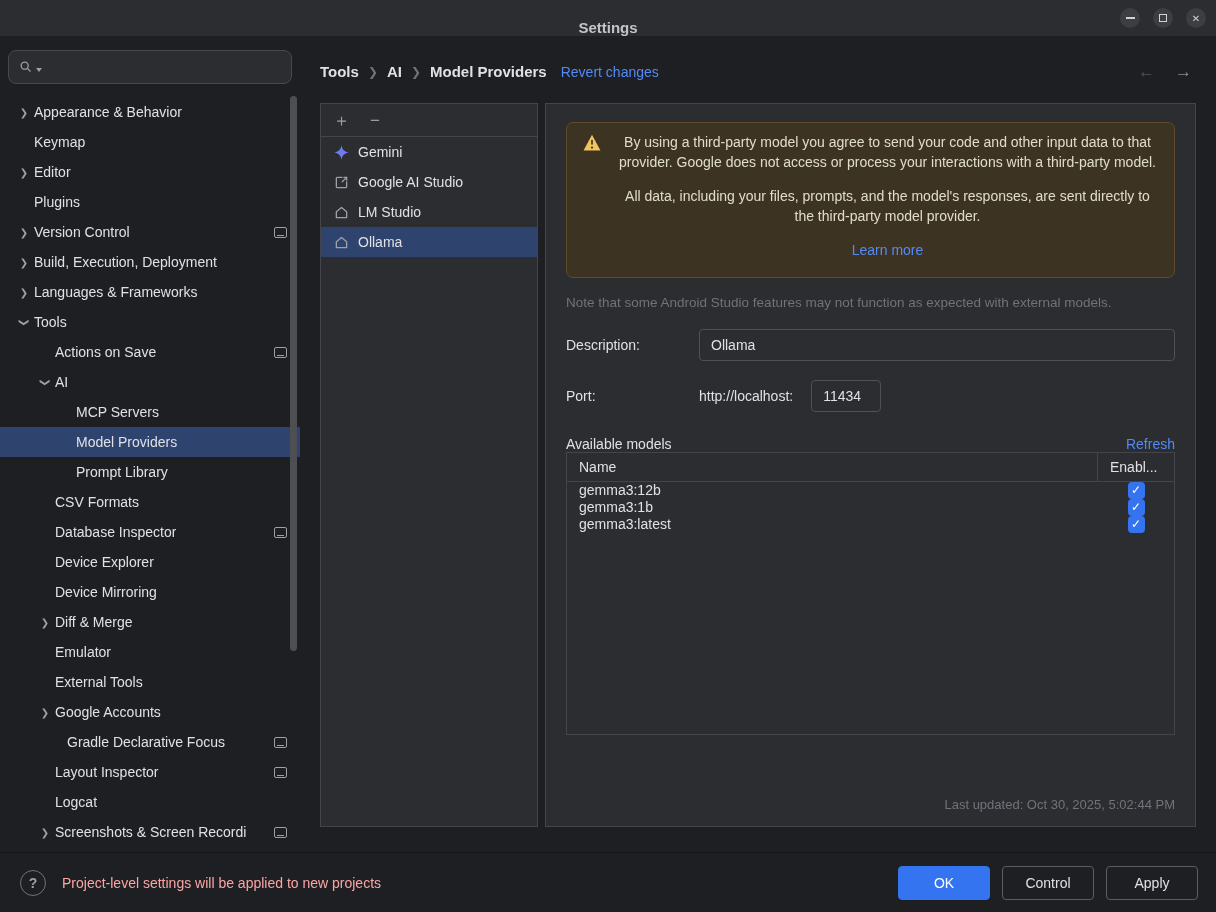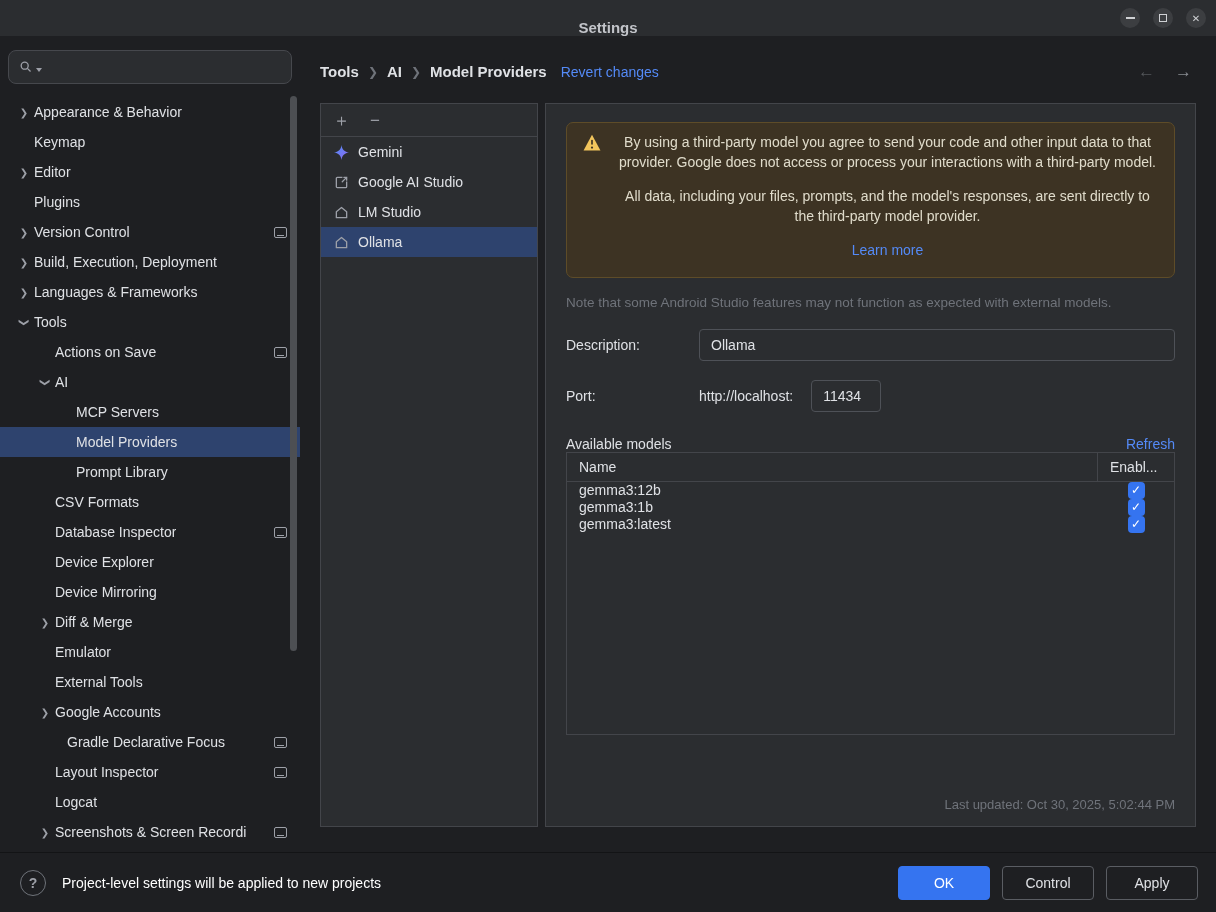--- a/index.html
+++ b/index.html
@@ -71,21 +71,21 @@
   .col-name { flex:1; padding-left:12px; border-right:1px solid #43454a; display:flex; align-items:center; }
   .col-enabled { width:76px; padding-left:12px; display:flex; align-items:center; }
   .mt-row { flex:0 0 34px; display:flex; align-items:center; }
   .cell-name { flex:1; padding-left:12px; }
   .cell-enabled { width:76px; display:flex; justify-content:center; }
   .checkbox { width:17px; height:17px; border-radius:4px; background:#3574f0; color:#fff; font-size:12px; display:flex; align-items:center; justify-content:center; cursor:default; }
   .last-updated { margin-top:auto; text-align:right; color:#6f737a; font-size:13px; }
   
   .footer { flex:0 0 60px; display:flex; align-items:center; gap:16px; padding:0 18px 0 20px; background:#1e1f22; border-top:1px solid rgba(0,0,0,0.35); }
   .help { width:26px; height:26px; border-radius:50%; border:1.5px solid #6f737a; color:#9da0a8; font-weight:700; display:flex; align-items:center; justify-content:center; cursor:default; }
-  .hint { color:#ffffff; }
+  .hint { color:#fca5a5; }
   .actions { margin-left:auto; display:flex; gap:12px; }
   .btn { height:34px; min-width:92px; padding:0 18px; border-radius:4px; background:transparent; border:1px solid #5a5d63; color:#dfe1e5; font-size:14px; font-family:inherit; cursor:default; }
   .btn.primary { background:#3574f0; border-color:#3574f0; color:#fff;margin-left:24px; }
 </style>
 </head>
 <body>
 
 <div class="window">
 
   <div class="titlebar">

